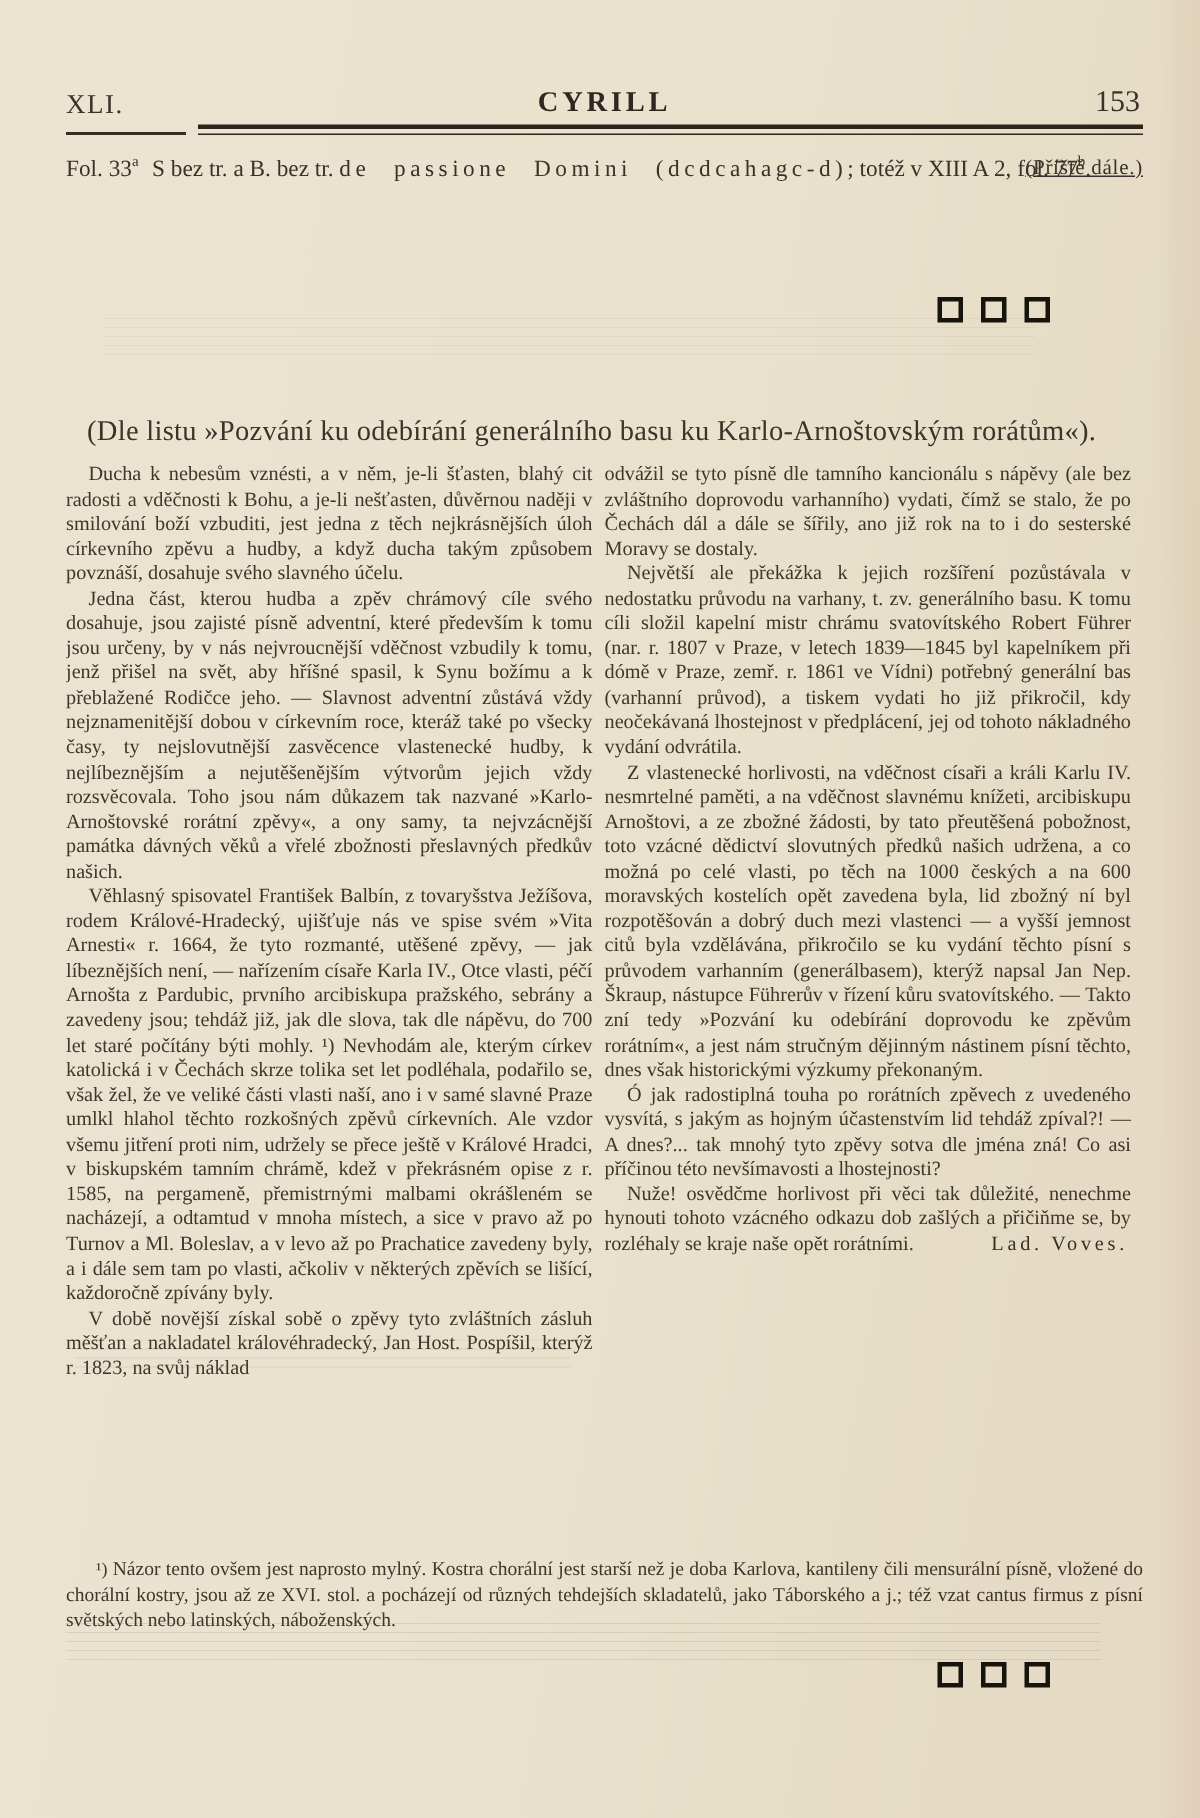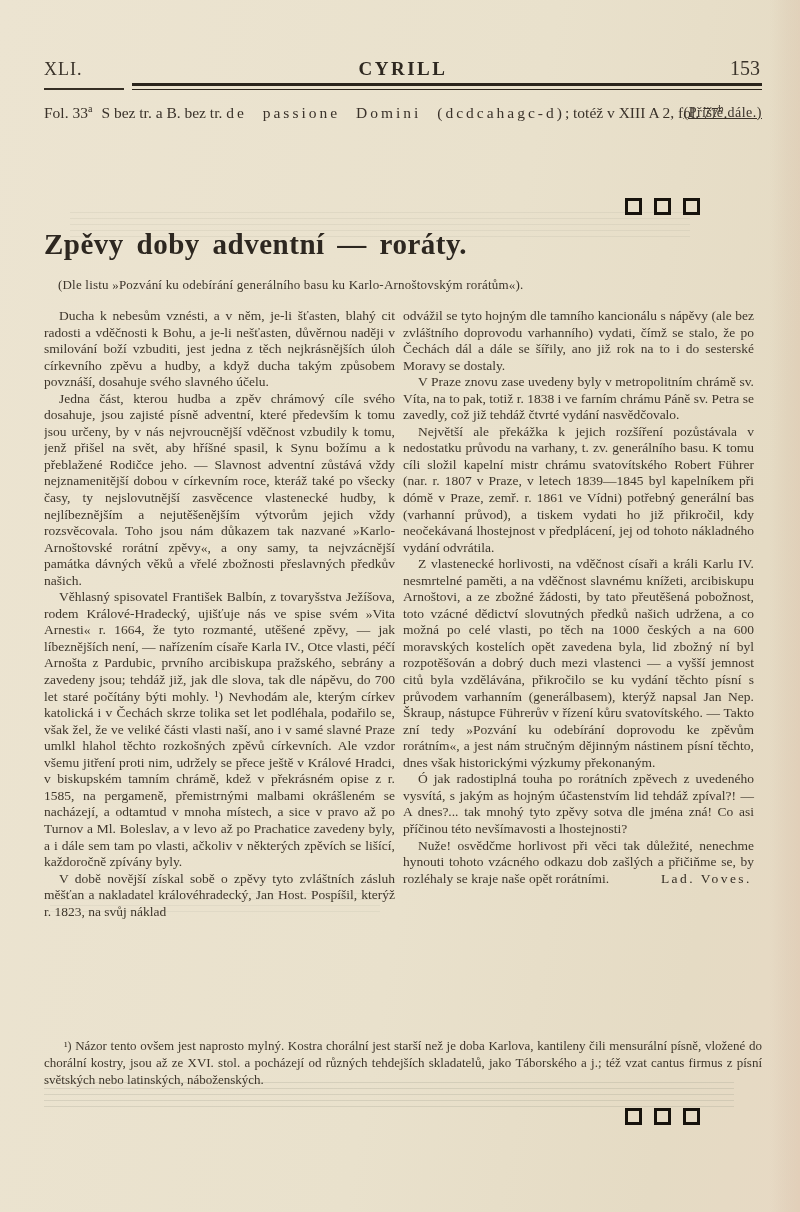--- a/index.html
+++ b/index.html
@@ -48,21 +48,21 @@
 
   
   .squares{position:absolute;display:flex;gap:12px;}
   .squares.top{right:100px;top:198px;}
   .squares.bottom{right:100px;top:1108px;}
   .sq{width:11px;height:11px;border:3.5px solid #17130d;background:transparent;display:inline-block;}
 
   
   .title{position:absolute;left:44px;top:228px;margin:0;
     font-size:29px;font-weight:bold;letter-spacing:.5px;word-spacing:5px;color:#2d2720;}
-  .subtitle{position:absolute;left:58px;top:277px;margin:0;font-size:13px;
+  .subtitle{position:absolute;left:58px;top:277px;margin:0;font-size:19px;
     letter-spacing:.2px;color:#3c342a;}
 
   
   .columns{position:absolute;left:44px;right:38px;top:308px;height:724px;
     display:flex;gap:8px;overflow:hidden;}
   .col{width:351px;}
   .bp{margin:0;font-size:13.5px;line-height:16.55px;text-align:justify;
     color:#3e362b;hyphens:auto;}
   .bp.indent{text-indent:15px;}
   .last-p{position:relative;}
@@ -95,33 +95,31 @@
 
     <p class="fol-entry e2"><span class="fol-label"><span>Fol. 33</span><sup>a</sup></span><span>S bez tr. a B. bez tr. </span><span class="spaced">de passione Domini (dcdcahagc-d)</span><span>; totéž v XIII A 2, fol. 77</span><sup>b</sup><span>.</span><span class="continuation">(Příště dále.)</span></p>
   </div>
 
   <div class="squares top">
     <span class="sq"></span>
     <span class="sq"></span>
     <span class="sq"></span>
   </div>
 
-  <h1 class="title">Zpěvy doby adventní — roráty.</h1>
   <p class="subtitle">(Dle listu »Pozvání ku odebírání generálního basu ku Karlo-Arnoštovským rorátům«).</p>
 
   <div class="columns">
     <div class="col">
       <p class="bp indent">Ducha k nebesům vznésti, a v něm, je-li šťasten, blahý cit radosti a vděčnosti k Bohu, a je-li nešťasten, důvěrnou naději v smilování boží vzbuditi, jest jedna z těch nejkrásnějších úloh církevního zpěvu a hudby, a když ducha takým způsobem povznáší, dosahuje svého slavného účelu.</p>
       <p class="bp indent">Jedna část, kterou hudba a zpěv chrámový cíle svého dosahuje, jsou zajisté písně adventní, které především k tomu jsou určeny, by v nás nejvroucnější vděčnost vzbudily k tomu, jenž přišel na svět, aby hříšné spasil, k Synu božímu a k přeblažené Rodičce jeho. — Slavnost adventní zůstává vždy nejznamenitější dobou v církevním roce, kteráž také po všecky časy, ty nejslovutnější zasvěcence vlastenecké hudby, k nejlíbeznějším a nejutěšenějším výtvorům jejich vždy rozsvěcovala. Toho jsou nám důkazem tak nazvané »Karlo-Arnoštovské rorátní zpěvy«, a ony samy, ta nejvzácnější památka dávných věků a vřelé zbožnosti přeslavných předkův našich.</p>
       <p class="bp indent">Věhlasný spisovatel František Balbín, z tovaryšstva Ježíšova, rodem Králové-Hradecký, ujišťuje nás ve spise svém »Vita Arnesti« r. 1664, že tyto rozmanté, utěšené zpěvy, — jak líbeznějších není, — nařízením císaře Karla IV., Otce vlasti, péčí Arnošta z Pardubic, prvního arcibiskupa pražského, sebrány a zavedeny jsou; tehdáž již, jak dle slova, tak dle nápěvu, do 700 let staré počítány býti mohly. ¹) Nevhodám ale, kterým církev katolická i v Čechách skrze tolika set let podléhala, podařilo se, však žel, že ve veliké části vlasti naší, ano i v samé slavné Praze umlkl hlahol těchto rozkošných zpěvů církevních. Ale vzdor všemu jitření proti nim, udržely se přece ještě v Králové Hradci, v biskupském tamním chrámě, kdež v překrásném opise z r. 1585, na pergameně, přemistrnými malbami okrášleném se nacházejí, a odtamtud v mnoha místech, a sice v pravo až po Turnov a Ml. Boleslav, a v levo až po Prachatice zavedeny byly, a i dále sem tam po vlasti, ačkoliv v některých zpěvích se lišící, každoročně zpívány byly.</p>
       <p class="bp indent">V době novější získal sobě o zpěvy tyto zvláštních zásluh měšťan a nakladatel královéhradecký, Jan Host. Pospíšil, kterýž r. 1823, na svůj náklad</p>
     </div>
     <div class="col">
-      <p class="bp">odvážil se tyto hojným dle tamního kancionálu s nápěvy (ale bez zvláštního doprovodu varhanního) vydati, čímž se stalo, že po Čechách dál a dále se šířily, ano již rok na to i do sesterské Moravy se dostaly.</p>
-      <p class="bp indent">V Praze znovu zase uvedeny byly v metropolitním chrámě sv. Víta, na to pak, totiž r. 1838 i ve farním chrámu Páně sv. Petra se zavedly, což již tehdáž čtvrté vydání nasvědčovalo.</p>
+      <p class="bp">odvážil se tyto písně dle tamního kancionálu s nápěvy (ale bez zvláštního doprovodu varhanního) vydati, čímž se stalo, že po Čechách dál a dále se šířily, ano již rok na to i do sesterské Moravy se dostaly.</p>
       <p class="bp indent">Největší ale překážka k jejich rozšíření pozůstávala v nedostatku průvodu na varhany, t. zv. generálního basu. K tomu cíli složil kapelní mistr chrámu svatovítského Robert Führer (nar. r. 1807 v Praze, v letech 1839—1845 byl kapelníkem při dómě v Praze, zemř. r. 1861 ve Vídni) potřebný generální bas (varhanní průvod), a tiskem vydati ho již přikročil, kdy neočekávaná lhostejnost v předplácení, jej od tohoto nákladného vydání odvrátila.</p>
       <p class="bp indent">Z vlastenecké horlivosti, na vděčnost císaři a králi Karlu IV. nesmrtelné paměti, a na vděčnost slavnému knížeti, arcibiskupu Arnoštovi, a ze zbožné žádosti, by tato přeutěšená pobožnost, toto vzácné dědictví slovutných předků našich udržena, a co možná po celé vlasti, po těch na 1000 českých a na 600 moravských kostelích opět zavedena byla, lid zbožný ní byl rozpotěšován a dobrý duch mezi vlastenci — a vyšší jemnost citů byla vzdělávána, přikročilo se ku vydání těchto písní s průvodem varhanním (generálbasem), kterýž napsal Jan Nep. Škraup, nástupce Führerův v řízení kůru svatovítského. — Takto zní tedy »Pozvání ku odebírání doprovodu ke zpěvům rorátním«, a jest nám stručným dějinným nástinem písní těchto, dnes však historickými výzkumy překonaným.</p>
       <p class="bp indent">Ó jak radostiplná touha po rorátních zpěvech z uvedeného vysvítá, s jakým as hojným účastenstvím lid tehdáž zpíval?! — A dnes?... tak mnohý tyto zpěvy sotva dle jména zná! Co asi příčinou této nevšímavosti a lhostejnosti?</p>
       <p class="bp indent last-p"><span>Nuže! osvědčme horlivost při věci tak důležité, nenechme hynouti tohoto vzácného odkazu dob zašlých a přičiňme se, by rozléhaly se kraje naše opět rorátními.</span><span class="signature">Lad. Voves.</span></p>
     </div>
   </div>
 
   <p class="footnote"><span class="fn-marker">¹)</span><span> Názor tento ovšem jest naprosto mylný. Kostra chorální jest starší než je doba Karlova, kantileny čili mensurální písně, vložené do chorální kostry, jsou až ze XVI. stol. a pocházejí od různých tehdejších skladatelů, jako Táborského a j.; též vzat cantus firmus z písní světských nebo latinských, náboženských.</span></p>
 
   <div class="squares bottom">

